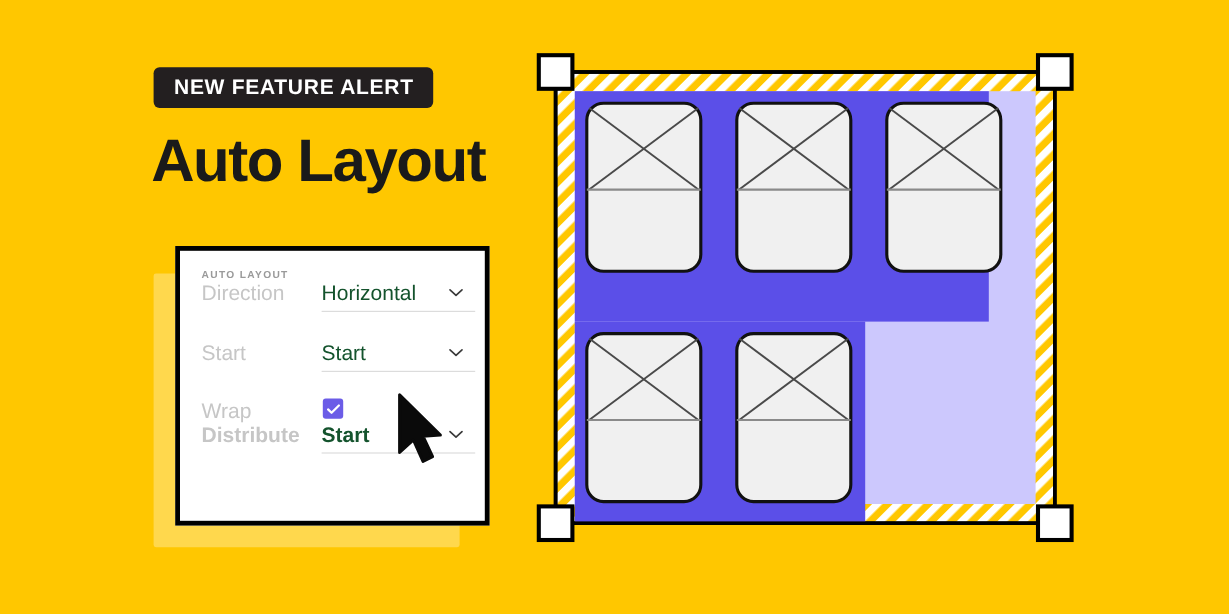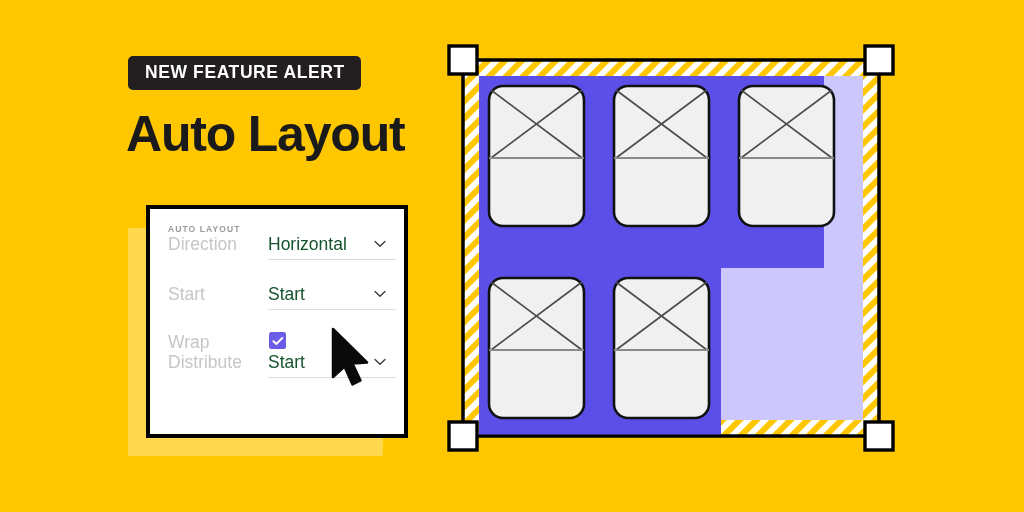--- a/index.html
+++ b/index.html
@@ -225,21 +225,21 @@
 
         <div class="field-row" style="top:122px;">
           <span class="field-label">Wrap</span>
           <span id="wrap-checkbox">
             <svg width="12" height="10" viewBox="0 0 12 10">
               <path d="M1.4 5.2 L4.3 8.0 L10.4 1.9" fill="none" stroke="#FFFFFF" stroke-width="1.9" stroke-linecap="round" stroke-linejoin="round"></path>
             </svg>
           </span>
         </div>
 
-        <div class="field-row" style="top:142px;">
+        <div class="field-row" style="top:142px;font-weight:bold;">
           <span class="field-label">Distribute</span>
           <span class="field-value">Start</span>
           <span class="field-underline underline-wide"></span>
           <span class="chevron">
             <svg width="12" height="8" viewBox="0 0 12 8">
               <path d="M1 1.6 L6 6.2 L11 1.6" fill="none" stroke="#3A3A3A" stroke-width="1.4" stroke-linecap="round" stroke-linejoin="round"></path>
             </svg>
           </span>
         </div>
 

